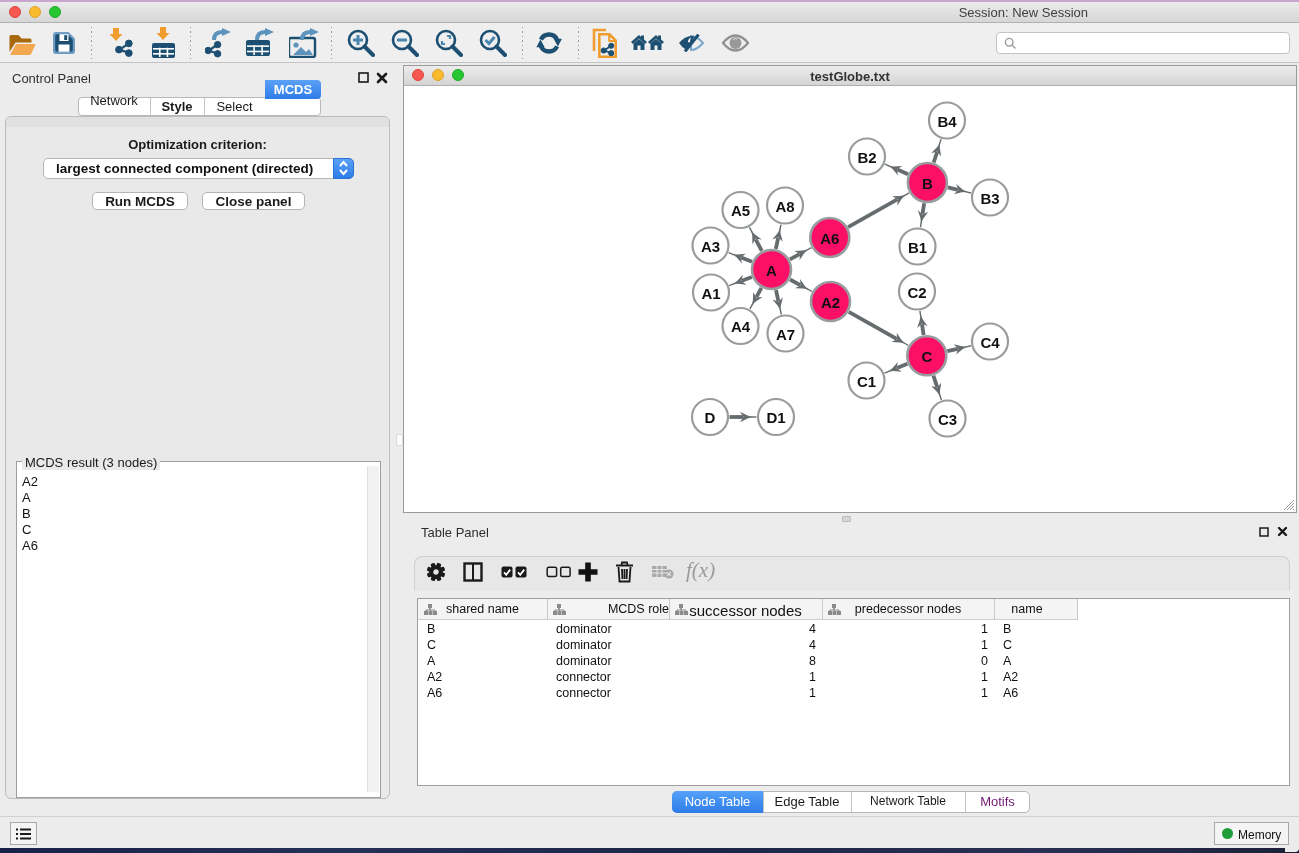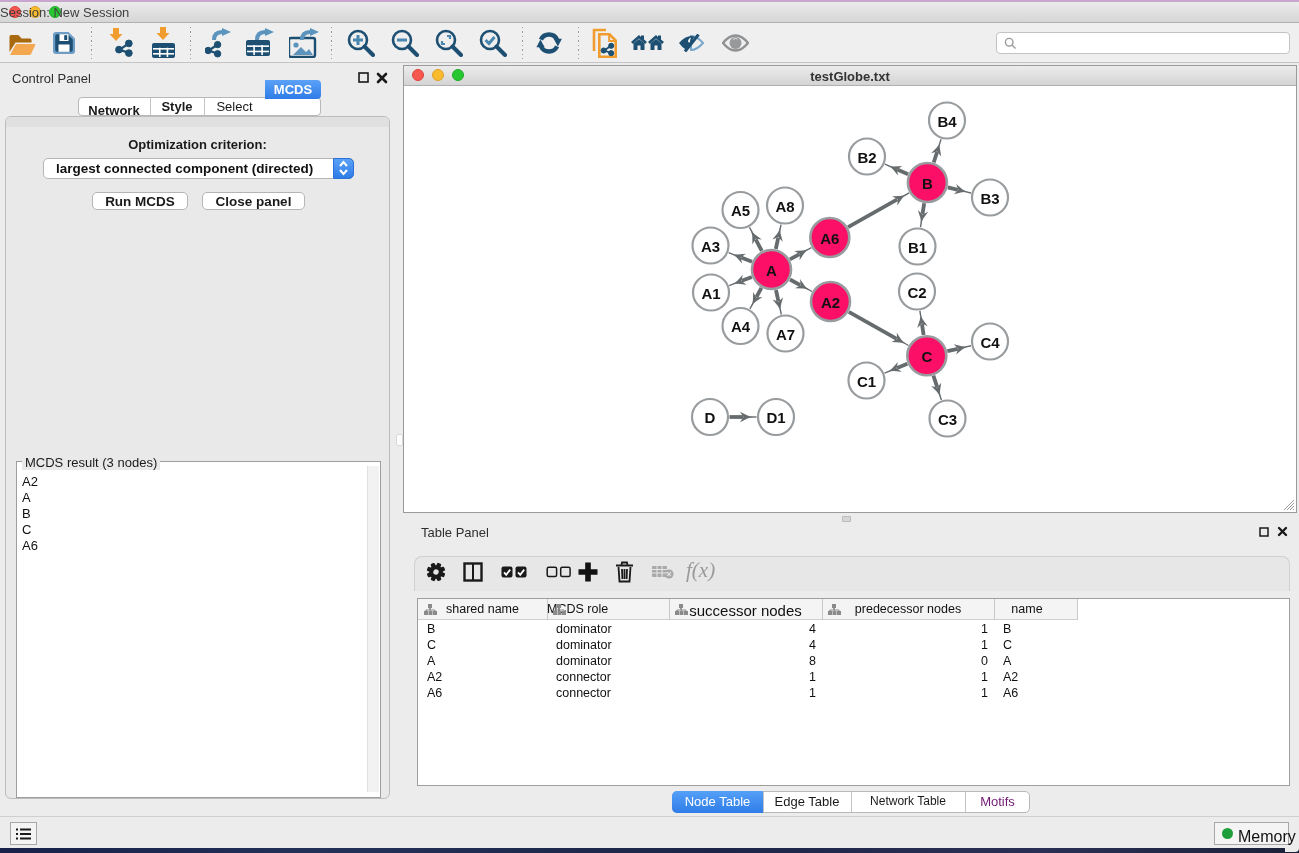--- a/index.html
+++ b/index.html
@@ -4,21 +4,21 @@
 body { width:1299px; height:853px; position:relative; overflow:hidden;
        font-family:"Liberation Sans", sans-serif; background:#ececec; }
 .abs { position:absolute; }
 </style></head><body>
 
 <div class="abs" style="left:0;top:0;width:1299px;height:2px;background:#c9a6cd"></div>
 <div class="abs" style="left:0;top:2px;width:1299px;height:21px;background:linear-gradient(#ebebeb,#d6d6d6);border-bottom:1px solid #b1b1b1;border-radius:5px 5px 0 0"></div>
 <div class="abs" style="left:9px;top:6px;width:12px;height:12px;border-radius:50%;background:#f6574f;border:1px solid #e0443e"></div>
 <div class="abs" style="left:29px;top:6px;width:12px;height:12px;border-radius:50%;background:#f8bb2d;border:1px solid #e0a029"></div>
 <div class="abs" style="left:49px;top:6px;width:12px;height:12px;border-radius:50%;background:#28c732;border:1px solid #1eab27"></div>
-<div class="abs" style="left:0;top:5px;width:1088px;height:16px;text-align:left;font-size:13px;color:#404040">Session: New Session</div>
+<div class="abs" style="left:0;top:5px;width:1088px;height:16px;text-align:right;font-size:13px;color:#404040">Session: New Session</div>
 <div class="abs" style="left:0;top:23px;width:1299px;height:40px;background:#efefef;border-bottom:1px solid #c4c4c4"></div>
 <svg style="position:absolute;left:8px;top:32px" width="29" height="24" viewBox="0 0 29 24">
     <path d="M1.5 20 L1.5 4.5 Q1.5 3 3 3 L9.5 3 Q10.6 3 11.2 3.8 L13.5 6.5 L22 6.5 Q23.5 6.5 23.5 8 L23.5 10.5 L7.5 10.5 Z" fill="#a8690f"></path>
     <path d="M8 12 L26.5 12 Q27.8 12 27.2 13.3 L23 22 Q22.5 23 21.3 23 L2 23 Z" fill="#f3a74f"></path>
   </svg>
 <svg style="position:absolute;left:52px;top:31px" width="24" height="24" viewBox="0 0 24 24">
     <path d="M1 4 Q1 1 4 1 L16.5 1 L23 7.5 L23 20 Q23 23 20 23 L4 23 Q1 23 1 20 Z" fill="#6d9cc5"></path>
     <path d="M3.2 5 Q3.2 3.2 5 3.2 L15.6 3.2 L20.8 8.4 L20.8 19 Q20.8 20.8 19 20.8 L5 20.8 Q3.2 20.8 3.2 19 Z" fill="#1c4f72"></path>
     <path d="M7.5 3.2 L16.5 3.2 L16.5 10 L7.5 10 Z" fill="#fff"></path>
     <rect x="12.2" y="4.2" width="3" height="4.8" fill="#1c4f72"></rect>
@@ -149,21 +149,21 @@
 <div class="abs" style="left:12px;top:71px;font-size:13px;color:#2f2f2f">Control Panel</div>
 <svg class="abs" style="left:358px;top:72px" width="11" height="11" viewBox="0 0 11 11">
     <rect x="1" y="1" width="9" height="9" fill="none" stroke="#1a1a1a" stroke-width="1.6"></rect>
   </svg>
 <svg class="abs" style="left:376px;top:72px" width="12" height="12" viewBox="0 0 12 12">
     <path d="M2 2 L10 10 M10 2 L2 10" stroke="#1a1a1a" stroke-width="2.6" stroke-linecap="round"></path>
   </svg>
 <div class="abs" style="left:5px;top:116px;width:385px;height:683px;border:1px solid #bcbcbc;border-radius:6px;background:#e9e9e9"></div>
 <div class="abs" style="left:6px;top:117px;width:383px;height:10px;background:#e0e0e0;border-radius:5px 5px 0 0"></div>
 <div class="abs" style="left:78px;top:97px;width:243px;height:19px;background:#fff;border:1px solid #b8b8b8;border-radius:4px"></div>
-<div class="abs" style="left:78px;top:101px;width:72px;height:19px;color:#1a1a1a;font-size:13px;font-weight:bold;text-align:center;line-height:19px">Network</div>
+<div class="abs" style="left:78px;top:91px;width:72px;height:19px;color:#1a1a1a;font-size:13px;font-weight:normal;text-align:center;line-height:19px">Network</div>
 <div class="abs" style="left:150px;top:97px;width:54px;height:19px;color:#1a1a1a;font-size:13px;font-weight:bold;text-align:center;line-height:19px">Style</div>
 <div class="abs" style="left:204px;top:97px;width:61px;height:19px;color:#1a1a1a;font-size:13px;font-weight:normal;text-align:center;line-height:19px">Select</div>
 <div class="abs" style="left:150px;top:98px;width:1px;height:17px;background:#c4c4c4"></div>
 <div class="abs" style="left:204px;top:98px;width:1px;height:17px;background:#c4c4c4"></div>
 <div class="abs" style="left:265px;top:80px;width:56px;height:19px;background:linear-gradient(#5ba1f7,#2e7ce8);color:#fff;border-radius:0 4px 4px 0;font-size:13px;font-weight:bold;text-align:center;line-height:19px">MCDS</div>
 <div class="abs" style="left:0;top:137px;width:395px;text-align:center;font-size:13px;font-weight:bold;color:#1a1a1a">Optimization criterion:</div>
 <div class="abs" style="left:43px;top:158px;width:311px;height:21px;background:#fff;border:1px solid #b5b5b5;border-radius:5px"></div>
 <div class="abs" style="left:56px;top:161px;font-size:13.5px;font-weight:bold;color:#111">largest connected component (directed)</div>
 <div class="abs" style="left:333px;top:158px;width:21px;height:21px;background:linear-gradient(#5ba1f7,#2e7ce8);border-radius:0 5px 5px 0;border:1px solid #2a72d8"></div>
 <svg class="abs" style="left:338px;top:160px" width="11" height="16" viewBox="0 0 11 16">
@@ -363,21 +363,21 @@
       <line x1="0" y1="7" x2="15" y2="7"></line>
       <line x1="5" y1="0" x2="5" y2="11"></line>
       <line x1="10" y1="0" x2="10" y2="11"></line>
     </g>
     <path d="M15.2 6.2 L18.8 9.8 M18.8 6.2 L15.2 9.8" stroke="#e7e7e7" stroke-width="1.2"></path>
   </svg>
 <div class="abs" style="left:686px;top:558px;font-size:21px;color:#9a9a9a;font-family:'Liberation Serif',serif;font-style:italic">f(x)</div>
 <div class="abs" style="left:417px;top:598px;width:873px;height:188px;background:#fff;border:1px solid #9e9e9e"></div>
 <div class="abs" style="left:418px;top:599px;width:659px;height:21px;background:#f4f4f4;border-bottom:1px solid #cfcfcf"></div>
 <div class="abs" style="left:418px;top:602px;width:129px;text-align:center;font-size:12.5px;color:#111">shared name</div>
-<div class="abs" style="left:547px;top:602px;width:122px;text-align:left;font-size:12.5px;color:#111">MCDS role</div>
+<div class="abs" style="left:547px;top:602px;width:122px;text-align:right;font-size:12.5px;color:#111">MCDS role</div>
 <div class="abs" style="left:547px;top:599px;width:1px;height:21px;background:#c9c9c9"></div>
 <div class="abs" style="left:669px;top:602px;width:153px;text-align:center;font-size:15px;color:#111">successor nodes</div>
 <div class="abs" style="left:669px;top:599px;width:1px;height:21px;background:#c9c9c9"></div>
 <div class="abs" style="left:822px;top:602px;width:172px;text-align:center;font-size:12.5px;color:#111">predecessor nodes</div>
 <div class="abs" style="left:822px;top:599px;width:1px;height:21px;background:#c9c9c9"></div>
 <div class="abs" style="left:994px;top:602px;width:66px;text-align:center;font-size:12.5px;color:#111">name</div>
 <div class="abs" style="left:994px;top:599px;width:1px;height:21px;background:#c9c9c9"></div>
 <svg style="position:absolute;left:424px;top:604px" width="13" height="11" viewBox="0 0 13 11">
     <g fill="#8a8a8a">
       <rect x="4" y="0" width="4" height="4"></rect>
@@ -455,14 +455,14 @@
       <rect x="0" y="0.5" width="2" height="2"></rect>
       <rect x="4" y="0.5" width="11" height="2"></rect>
       <rect x="0" y="5" width="2" height="2"></rect>
       <rect x="4" y="5" width="11" height="2"></rect>
       <rect x="0" y="9.5" width="2" height="2"></rect>
       <rect x="4" y="9.5" width="11" height="2"></rect>
     </g>
   </svg>
 <div class="abs" style="left:1214px;top:822px;width:75px;height:23px;background:#f4f4f4;border:1px solid #a8a8a8"></div>
 <div class="abs" style="left:1222px;top:828px;width:11px;height:11px;border-radius:50%;background:#1e9e38"></div>
-<div class="abs" style="left:1238px;top:828px;font-size:16px;color:#111">Memory</div>
+<div class="abs" style="left:1238px;top:828px;font-size:12px;color:#111">Memory</div>
 <div class="abs" style="left:0;top:848px;width:1299px;height:5px;background:linear-gradient(90deg,#17214a,#233058 25%,#1c2547 55%,#2a3055 80%,#1a2138)"></div>
 <div class="abs" style="left:1285px;top:848px;width:14px;height:4px;background:#ececec;border-radius:0 0 12px 0"></div>
 </body></html>

